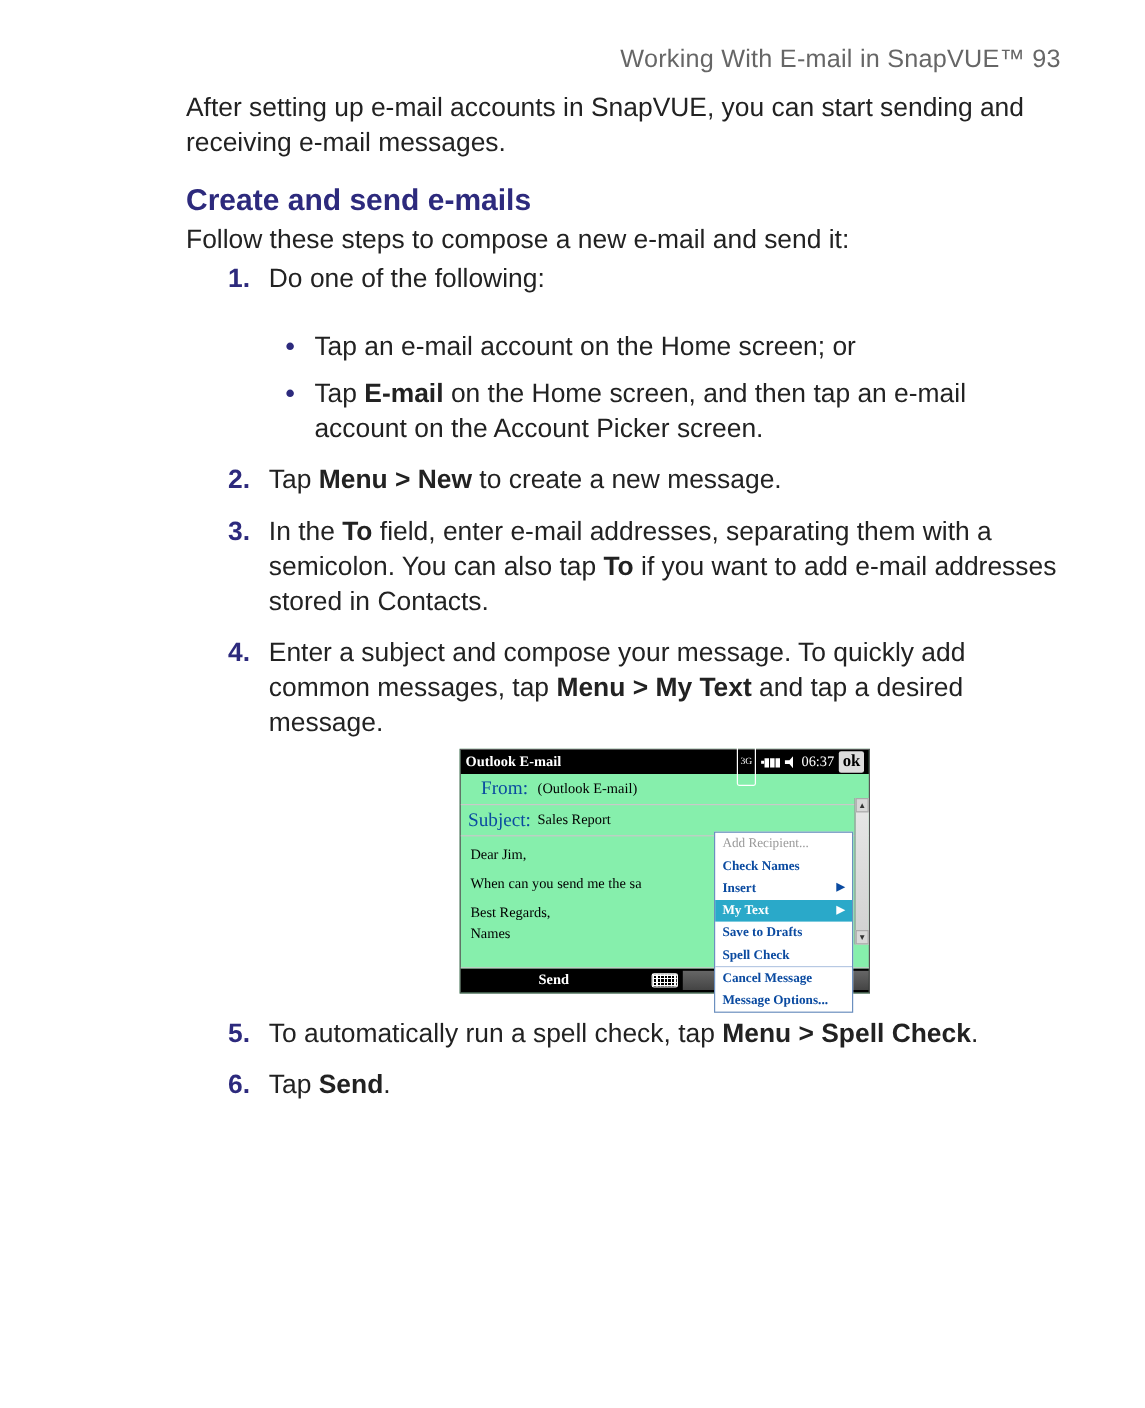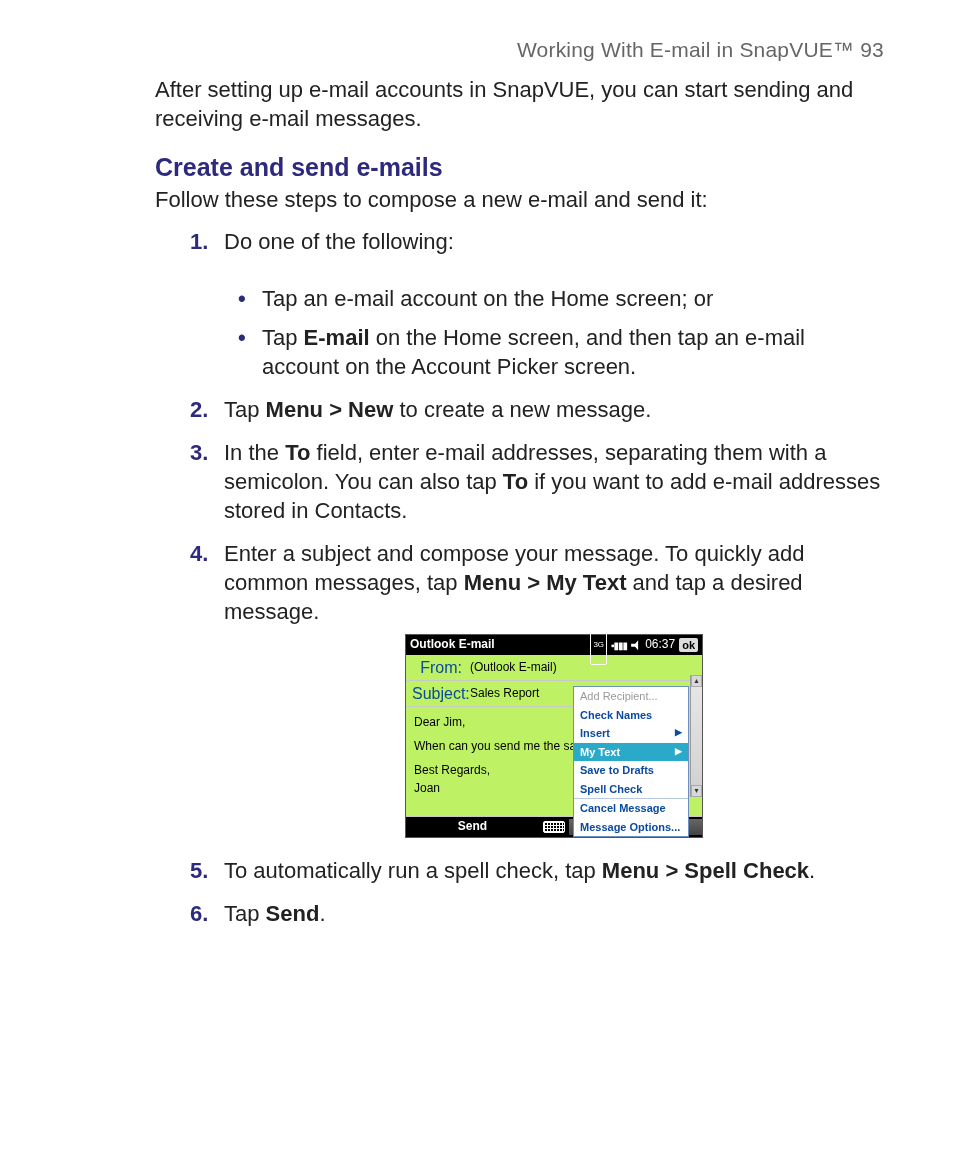--- a/index.html
+++ b/index.html
@@ -2,49 +2,49 @@
 <html><head>
 <meta charset="utf-8">
 <style>
   * { box-sizing: border-box; margin: 0; padding: 0; }
   html, body { width: 954px; height: 1173px; background: #fff; font-family: "Segoe UI", "Myriad Pro", Arial, sans-serif; color: #222; }
   .page { position: relative; width: 954px; height: 1173px; padding: 38px 70px 0 80px; }
   .running-head { text-align: right; font-size: 21px; color: #666; letter-spacing: .2px; margin-bottom: 14px; }
   .h1 { font-size: 34px; font-weight: 700; color: #2d2a7d; margin-bottom: 16px; }
   .intro { font-size: 22px; line-height: 1.3; margin-left: 75px; margin-bottom: 20px; }
   .h2 { font-size: 25px; font-weight: 700; color: #2d2a7d; margin-left: 75px; margin-bottom: 4px; }
-  .lead { font-size: 22px; line-height: 1.3; margin-left: 75px; margin-bottom: 12px; }
+  .lead { font-size: 22px; line-height: 1.3; margin-left: 75px; margin-bottom: 2px; }
   ol.steps { list-style: none; margin-left: 110px; }
   ol.steps > li { position: relative; font-size: 22px; line-height: 1.32; margin-bottom: 14px; padding-left: 34px; }
   ol.steps > li .num { position: absolute; left: 0; top: 0; font-weight: 700; color: #2d2a7d; }
   ul.bullets { list-style: none; margin-top: 28px; }
   ul.bullets > li { position: relative; font-size: 22px; line-height: 1.32; padding-left: 38px; margin-bottom: 10px; }
   ul.bullets > li::before { content: "•"; position: absolute; left: 14px; top: 0; color: #2d2a7d; font-weight: 700; }
   b { font-weight: 700; }
 
   
   .shot-wrap { display: flex; justify-content: center; margin: 8px 0 18px 0; }
-  .shot { width: 298px; border: 1px solid #555; background: #bef264; font-family: Liberation Sans, sans-serif; font-size: 12px; color: #000; }
+  .shot { width: 342px; border: 1px solid #555; background: #86efac; font-family: Liberation Serif, serif; font-size: 12px; color: #000; }
   .titlebar { background: #000; color: #fff; display: flex; align-items: center; height: 20px; padding: 0 4px; }
   .titlebar .title { font-weight: 700; flex: 1; }
   .titlebar .status { display: flex; align-items: center; gap: 4px; }
   .badge { border: 1px solid #fff; border-radius: 2px; font-size: 8px; padding: 14px 2px; line-height: 10px; }
   .sig { font-size: 10px; letter-spacing: -1px; }
   .spk { width: 10px; height: 10px; background: #fff; clip-path: polygon(0 35%, 40% 35%, 70% 0, 70% 100%, 40% 65%, 0 65%); }
-  .ok { background: #ddd; color: #000; font-size: 11px; font-weight: 700; padding: 0 3px; border-radius: 2px; }
+  .ok { background: #ddd; color: #000; font-size: 14px; font-weight: 700; padding: 0 3px; border-radius: 2px; }
   .scrollbar { position: absolute; right: 0; top: 20px; bottom: 20px; width: 12px; background: linear-gradient(#e8e8e8,#d0d0d0); border-left: 1px solid #999; }
   .scrollbar .up, .scrollbar .down { position: absolute; left: 0; right: 0; height: 12px; background: #d8d8d8; display:flex; align-items:center; justify-content:center; font-size:8px; color:#333; border:1px solid #aaa; }
   .scrollbar .up { top: 0; } .scrollbar .down { bottom: 0; }
   .body { position: relative; }
   .field { display: flex; align-items: center; padding: 2px 14px 2px 6px; border-bottom: 1px solid #c9c9c9; font-size: 12px; }
   .field .lbl { color: #0a4aa0; width: 50px; text-align: right; margin-right: 6px; font-size: 16px; }
   .field .val { flex: 1; padding: 1px 2px; }
   .field.to .val { border-bottom: 1px dotted #888; }
   .msgbody { padding: 6px 14px 6px 8px; font-size: 12px; line-height: 1.5; min-height: 110px; border-bottom: 1px solid #c9c9c9; position: relative; }
-  .menu-pop { position: absolute; right: 13px; top: 31px; width: 116px; background: #fff; border: 1px solid #6b8fbf; font-size: 11px; z-index: 5; }
+  .menu-pop { position: absolute; right: 13px; top: 48px; width: 116px; background: #fff; border: 1px solid #6b8fbf; font-size: 11px; z-index: 5; }
   .menu-pop .mi { padding: 2px 6px; color: #0a4aa0; font-weight: 700; border-bottom: 0; display:flex; justify-content:space-between; align-items:center; }
   .menu-pop .mi.sep { border-top: 1px solid #b7c9e3; }
   .menu-pop .mi.disabled { color: #9a9a9a; font-weight: 400; }
   .menu-pop .mi.hl { background: #2aa9c9; color: #fff; }
   .menu-pop .mi .arr { font-size: 9px; }
   .softbar { background: #000; color: #fff; display: flex; align-items: center; height: 20px; }
   .softbar .sb { flex: 1; text-align: center; font-weight: 700; font-size: 12px; }
   .softbar .sb.menu { background: linear-gradient(#666,#444); }
   .kbicon { width: 22px; height: 12px; border: 1px solid #fff; border-radius: 2px; margin: 0 4px; background:
     repeating-linear-gradient(90deg,#fff 0 1px,transparent 1px 3px),
@@ -109,21 +109,21 @@
             <div class="field">
               <span class="lbl">Subject:</span>
               <span class="val">Sales Report</span>
             </div>
             <div class="msgbody">
               <div>Dear Jim,</div>
               <div style="height:6px"></div>
               <div>When can you send me the sa</div>
               <div style="height:6px"></div>
               <div>Best Regards,</div>
-              <div>Joan</div>
+              <div>Names</div>
             </div>
 
             <div class="menu-pop">
               <div class="mi disabled">Add Recipient...</div>
               <div class="mi">Check Names</div>
               <div class="mi">
                   <span>Insert</span>
                   <span class="arr">▶</span>
                 </div>
               <div class="mi hl">

